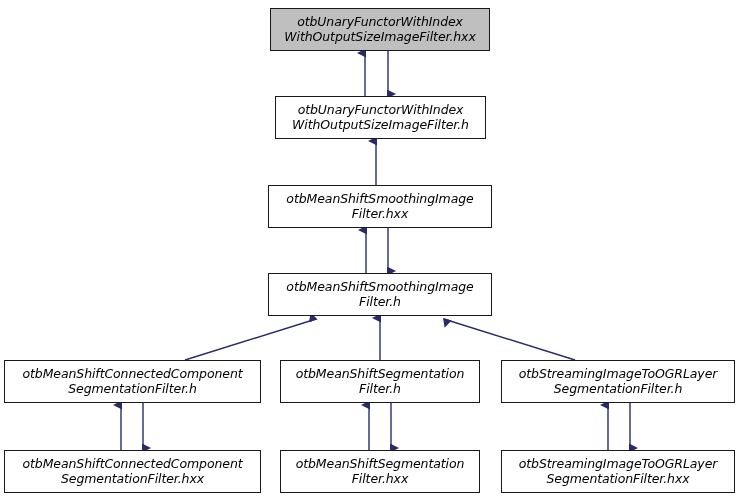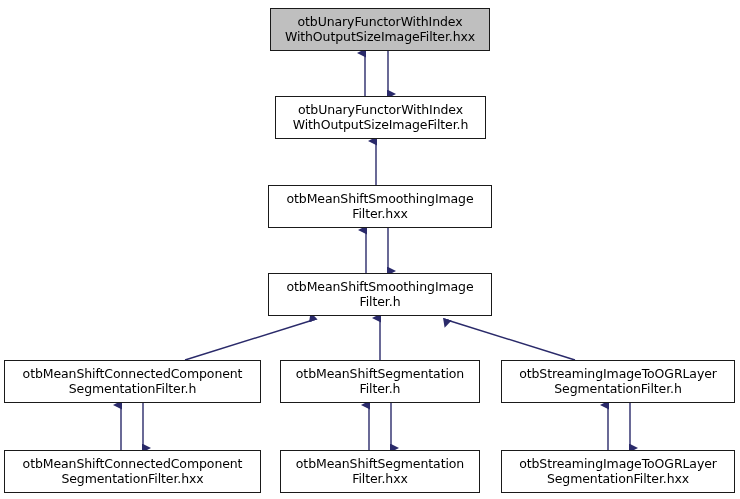--- a/index.html
+++ b/index.html
@@ -39,20 +39,21 @@
     z-index: 2;
     padding: 0 4px;
   }
   .graph-node.root-node {
     background: #bfbfbf;
     border: 1px solid #1a1a1a;
   }
   .node-label {
     white-space: pre-line;
     display: block;
+    font-style: italic;
   }
 </style>
 </head>
 <body>
 
 <div id="graph-canvas">
 
   <svg id="edge-layer" viewBox="0 0 740 499" xmlns="http://www.w3.org/2000/svg">
     <defs>
       <marker id="arrow-up" markerWidth="9" markerHeight="9" refX="4.5" refY="8" orient="auto" markerUnits="userSpaceOnUse">

